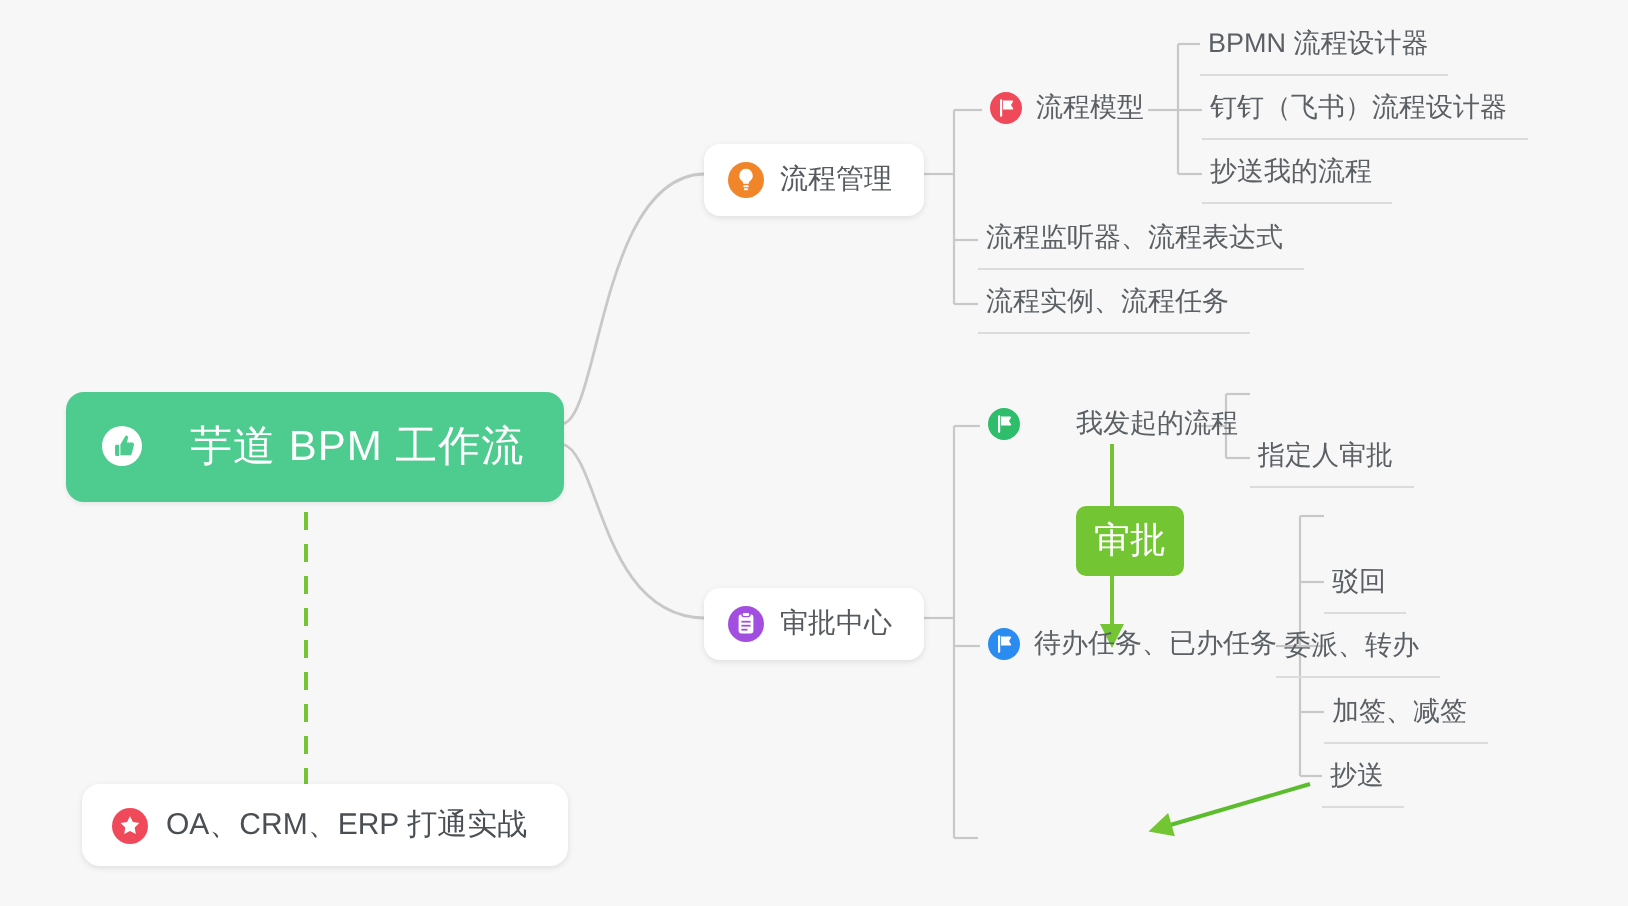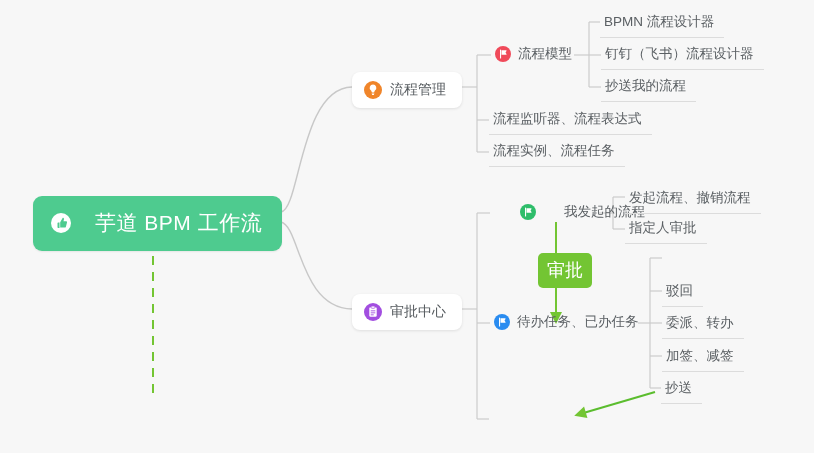--- a/index.html
+++ b/index.html
@@ -202,60 +202,66 @@
         <rect x="5.3" y="4.3" width="7.4" height="9.4" rx="1.2" fill="#ffffff"></rect>
         <rect x="7" y="3.1" width="4" height="2.2" rx="1" fill="#ffffff" stroke="#a24ee0" stroke-width="0.7"></rect>
         <rect x="6.7" y="7.4" width="4.6" height="0.9" fill="#a24ee0"></rect>
         <rect x="6.7" y="9.4" width="4.6" height="0.9" fill="#a24ee0"></rect>
         <rect x="6.7" y="11.4" width="3" height="0.9" fill="#a24ee0"></rect>
       </svg>
     </span>
     <span>审批中心</span>
   </div>
 
-  <div class="node leaf" style="left:516px; top:199px; border-bottom:none;gap:28px;">
+  <div class="node leaf" style="left:490px; top:199px; border-bottom:none;gap:28px;">
     <span class="ico">
       <svg width="16" height="16" viewBox="0 0 16 16">
         <circle cx="8" cy="8" r="8" fill="#2ebd6a"></circle>
         <rect x="5" y="3.6" width="1.1" height="8.8" rx="0.5" fill="#ffffff"></rect>
         <path d="M6.5 4.2h4.6c.4 0 .6.4.4.7l-1 1.6 1 1.6c.2.3 0 .7-.4.7H6.5V4.2z" fill="#ffffff"></path>
       </svg>
     </span>
     <span>我发起的流程</span>
-  </div>
-  <div class="node leaf" style="left:625px; top:185px;">
-    <span>发起流程、撤销流程</span>
   </div>
   <div class="node leaf" style="left:490px; top:309px; border-bottom:none;">
     <span class="ico">
       <svg width="16" height="16" viewBox="0 0 16 16">
         <circle cx="8" cy="8" r="8" fill="#2a8cf0"></circle>
         <rect x="5" y="3.6" width="1.1" height="8.8" rx="0.5" fill="#ffffff"></rect>
         <path d="M6.5 4.2h4.6c.4 0 .6.4.4.7l-1 1.6 1 1.6c.2.3 0 .7-.4.7H6.5V4.2z" fill="#ffffff"></path>
       </svg>
     </span>
     <span>待办任务、已办任务</span>
   </div>
 
   <div class="node leaf" style="left:625px; top:215px;">
     <span>指定人审批</span>
   </div>
 
   <div class="node leaf" style="left:662px; top:278px;">
     <span>驳回</span>
   </div>
-  <div class="node leaf" style="left:662px; top:310px;">
+  <div class="node leaf" style="left:638px; top:310px;">
     <span>委派、转办</span>
   </div>
   <div class="node leaf" style="left:662px; top:343px;">
     <span>加签、减签</span>
   </div>
   <div class="node leaf" style="left:661px; top:375px;">
     <span>抄送</span>
   </div>
 
 
   <div class="node badge" style="left:538px; top:253px;">
     <span>审批</span>
   </div>
 
+  <div class="node box-bottom" style="left:41px; top:392px;">
+    <span class="ico ico-md">
+      <svg width="18" height="18" viewBox="0 0 18 18">
+        <circle cx="9" cy="9" r="9" fill="#f04a5a"></circle>
+        <path d="M9 4.1l1.45 2.94 3.25.47-2.35 2.29.55 3.23L9 11.51l-2.9 1.52.55-3.23L4.3 7.51l3.25-.47z" fill="#ffffff"></path>
+      </svg>
+    </span>
+    <span>OA、CRM、ERP 打通实战</span>
+  </div>
 
 </div>
 
 </body></html>

